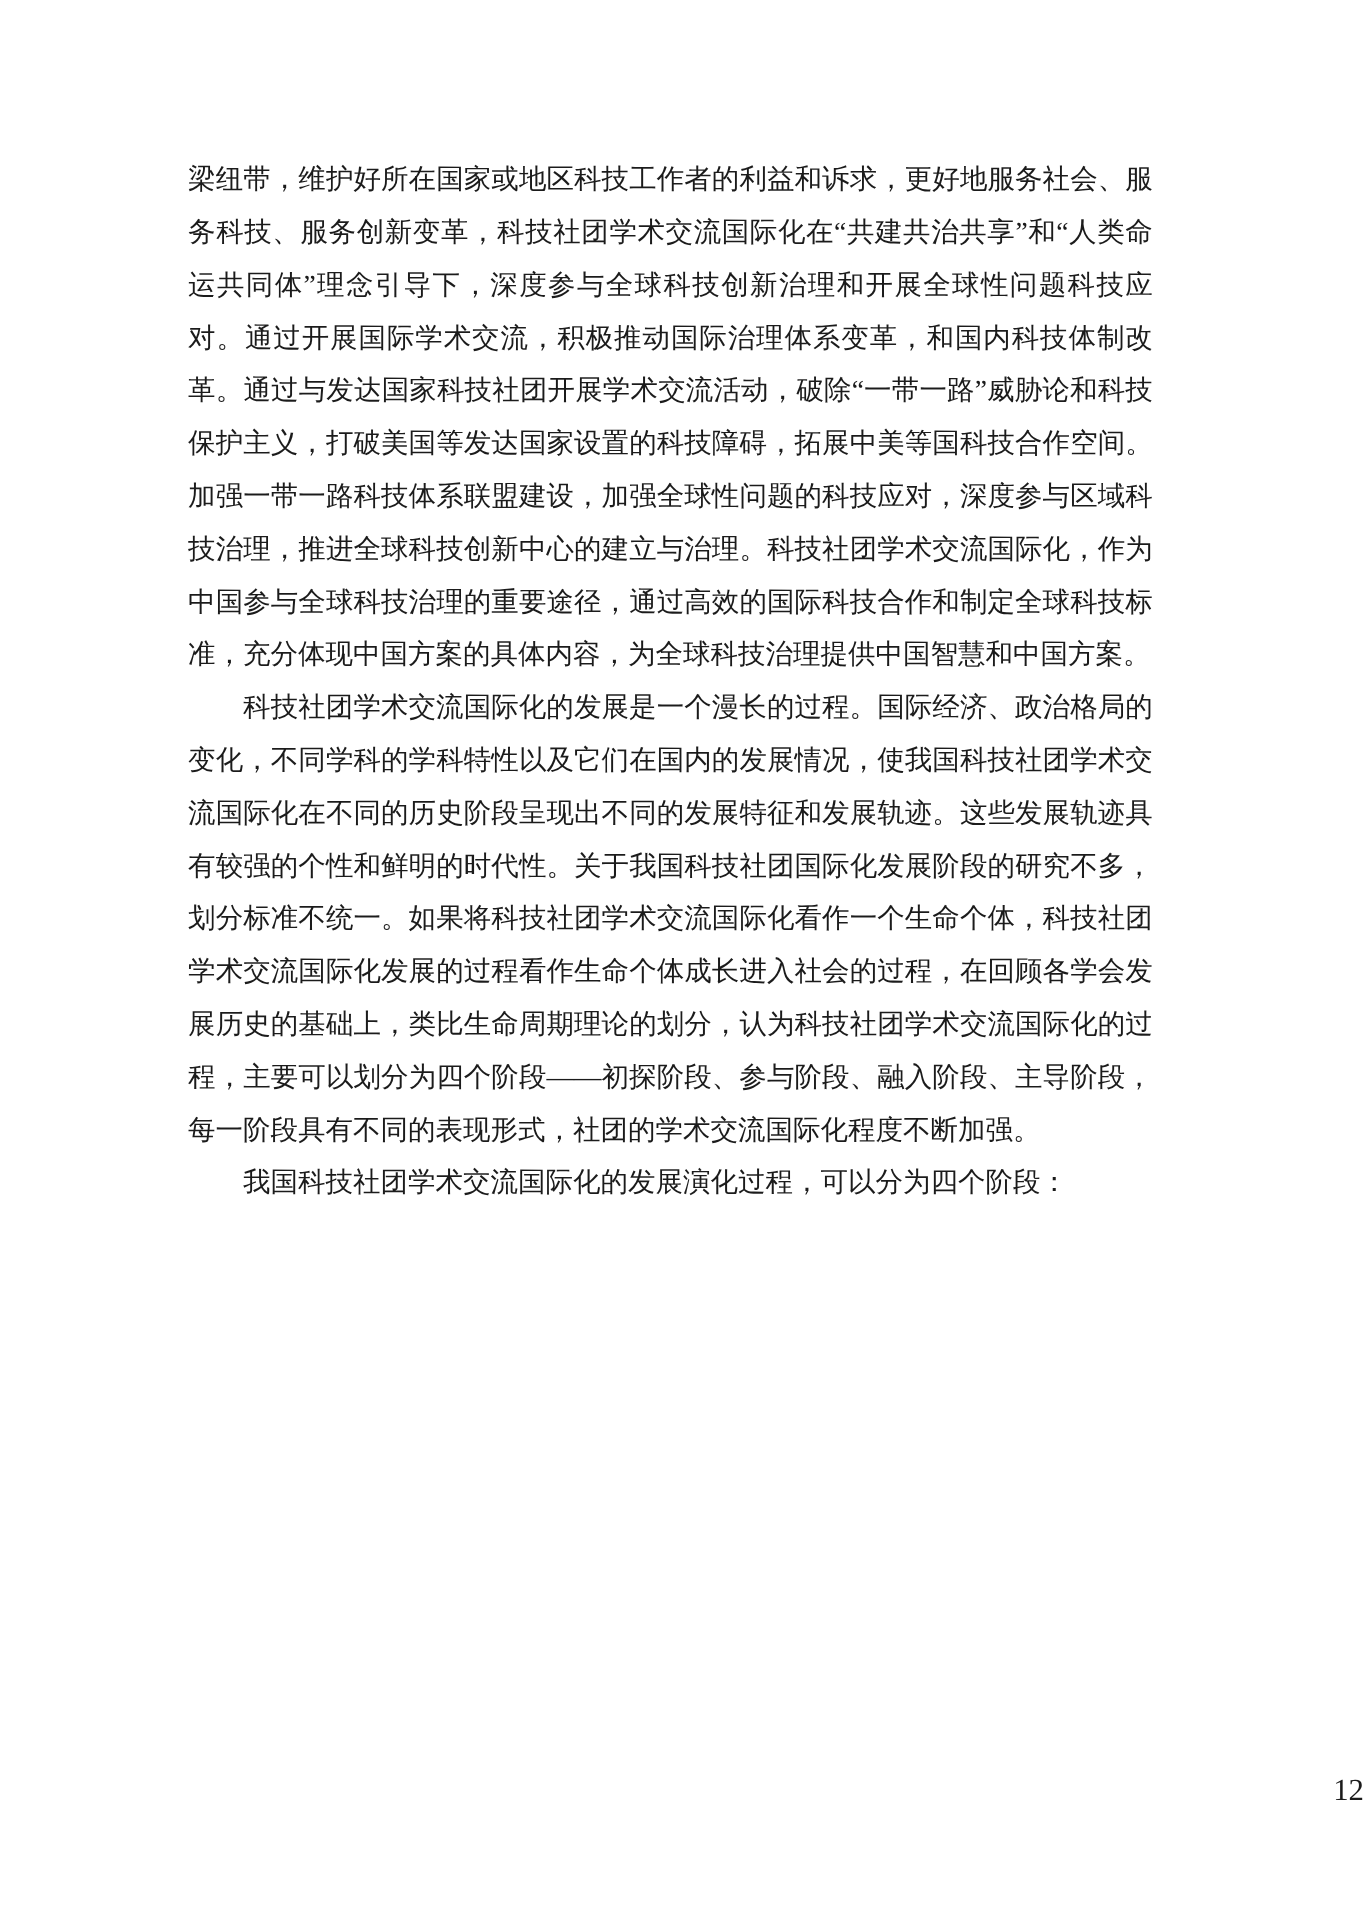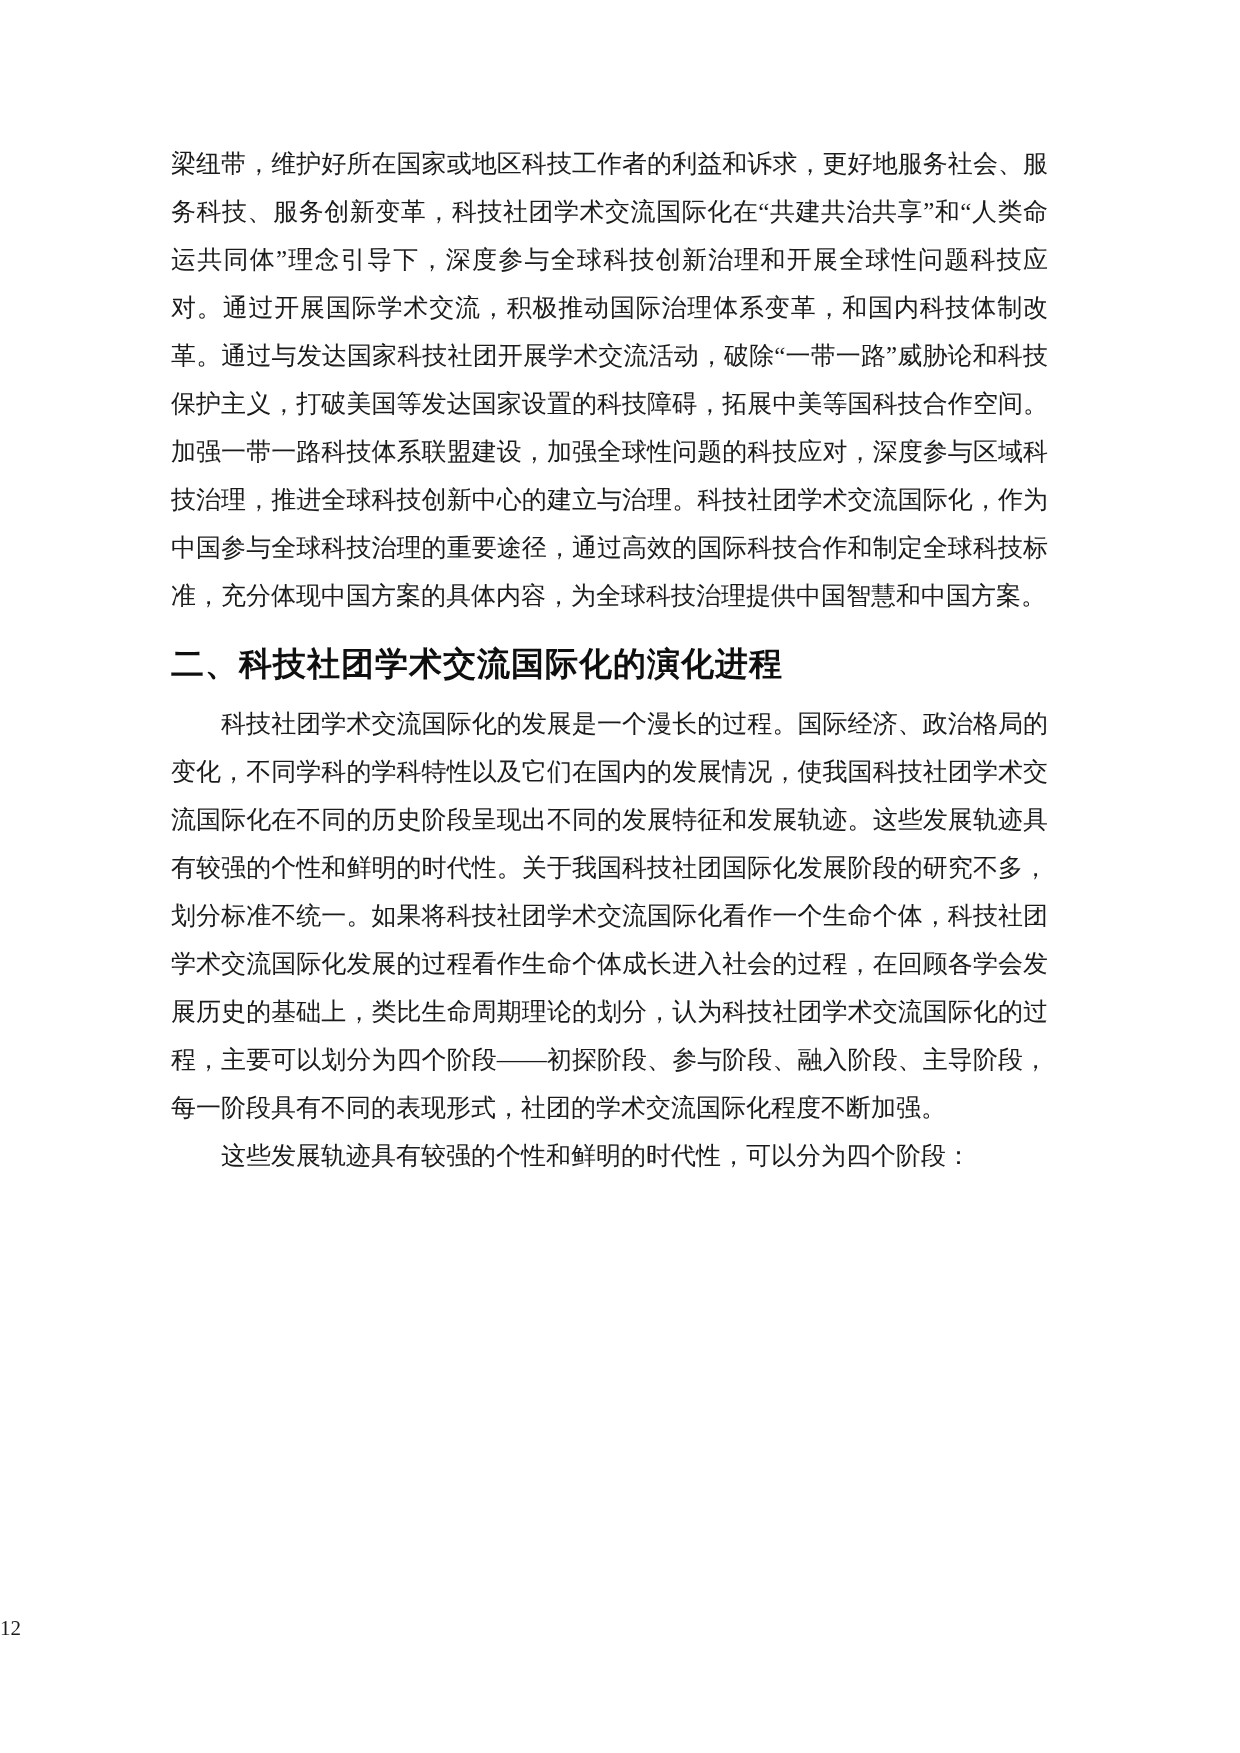--- a/index.html
+++ b/index.html
@@ -44,32 +44,31 @@
     line-height: 42px;
     font-weight: bold;
     color: #0f0f0f;
     letter-spacing: 1px;
   }
   .page-number {
     position: absolute;
     top: 1613px;
     left: 0;
     width: 100%;
-    text-align: left;
-    font-size: 21px;
+    text-align: right;
+    font-size: 28px;
     line-height: 30px;
     color: #1b1b1b;
     font-family: "Liberation Serif", "DejaVu Serif", serif;
   }
 </style>
 </head>
 <body>
 
 <div class="page">
   <div class="content">
 
   <p class="body-paragraph">梁纽带，维护好所在国家或地区科技工作者的利益和诉求，更好地服务社会、服务科技、服务创新变革，科技社团学术交流国际化在“共建共治共享”和“人类命运共同体”理念引导下，深度参与全球科技创新治理和开展全球性问题科技应对。通过开展国际学术交流，积极推动国际治理体系变革，和国内科技体制改革。通过与发达国家科技社团开展学术交流活动，破除“一带一路”威胁论和科技保护主义，打破美国等发达国家设置的科技障碍，拓展中美等国科技合作空间。加强一带一路科技体系联盟建设，加强全球性问题的科技应对，深度参与区域科技治理，推进全球科技创新中心的建立与治理。科技社团学术交流国际化，作为中国参与全球科技治理的重要途径，通过高效的国际科技合作和制定全球科技标准，充分体现中国方案的具体内容，为全球科技治理提供中国智慧和中国方案。</p>
-      <h2 class="section-heading">二、科技社团学术交流国际化的演化进程</h2>
       <p class="body-paragraph indent">科技社团学术交流国际化的发展是一个漫长的过程。国际经济、政治格局的变化，不同学科的学科特性以及它们在国内的发展情况，使我国科技社团学术交流国际化在不同的历史阶段呈现出不同的发展特征和发展轨迹。这些发展轨迹具有较强的个性和鲜明的时代性。关于我国科技社团国际化发展阶段的研究不多，划分标准不统一。如果将科技社团学术交流国际化看作一个生命个体，科技社团学术交流国际化发展的过程看作生命个体成长进入社会的过程，在回顾各学会发展历史的基础上，类比生命周期理论的划分，认为科技社团学术交流国际化的过程，主要可以划分为四个阶段——初探阶段、参与阶段、融入阶段、主导阶段，每一阶段具有不同的表现形式，社团的学术交流国际化程度不断加强。</p>
-      <p class="body-paragraph indent">这些发展轨迹具有较强的个性和鲜明的时代性，可以分为四个阶段：</p>
+      <p class="body-paragraph indent">我国科技社团学术交流国际化的发展演化过程，可以分为四个阶段：</p>
     </div>
   <div class="page-number">12</div>
 </div>
 
 </body></html>

